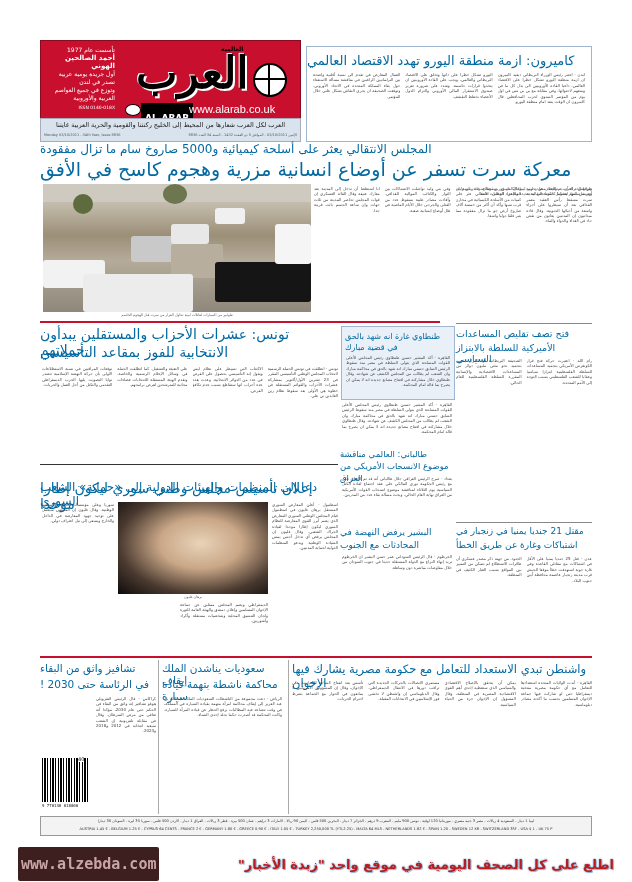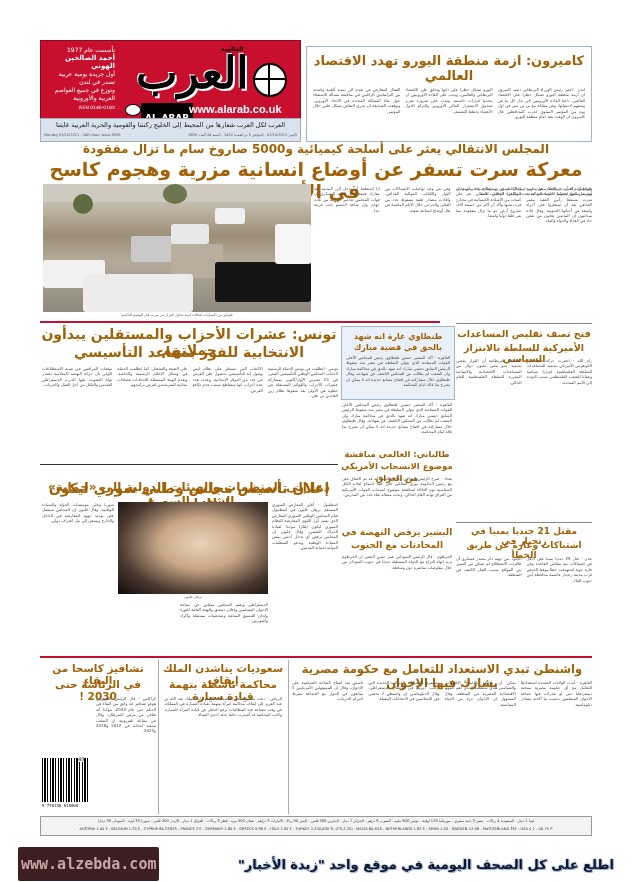--- a/index.html
+++ b/index.html
@@ -8,41 +8,41 @@
   .abs{position:absolute;}
   .rtl{direction:rtl;}
   
   .mast{left:0;top:0;width:259px;height:100px;background:#c8102e;border:1px solid #8a0a1f;}
   .mast-strip{left:0;top:78px;width:259px;height:22px;background:#d9e3ee;border:1px solid #aab;}
   .logo-word{font-family:"DejaVu Serif",serif;font-weight:bold;font-size:44px;color:#000;text-shadow:2px 2px 0 #fff, -1px -1px 0 #fff;letter-spacing:-2px;}
   .globe{width:30px;height:30px;border-radius:50%;border:2px solid #000;background:#fff;}
   .globe:before{content:"";position:absolute;left:13px;top:0;width:2px;height:30px;background:#000;}
   .globe:after{content:"";position:absolute;left:0;top:13px;width:30px;height:2px;background:#000;}
   .alarab-tag{background:#000;color:#fff;font-weight:bold;font-size:9px;padding:10px 4px;}
-  .url{color:#fff;font-weight:bold;font-size:11px;font-family:"Liberation Sans",sans-serif;}
+  .url{color:#fff;font-weight:normal;font-size:11px;font-family:"Liberation Sans",sans-serif;}
   .founder{color:#fff;font-size:6px;text-align:center;line-height:8px;}
   .founder b{font-size:7px;}
   .slogan{font-size:6.5px;color:#222;text-align:center;}
   .dateline{font-size:3.5px;color:#555;}
   
   .box{border:1px solid #9fb6cf;background:#fff;}
   .boxshade{background:#eaf0f7;}
-  .h-black{font-weight:bold;color:#a16207;font-family:"DejaVu Sans",sans-serif;text-align:center;}
+  .h-black{font-weight:normal;color:#0369a1;font-family:"DejaVu Sans",sans-serif;text-align:left;}
   .txt{font-size:4px;line-height:5.4px;color:#444;text-align:justify;direction:rtl;overflow:hidden;}
   .cols{display:flex;gap:5px;direction:rtl;}
   .cols > div{flex:1;}
   .redline{height:2px;background:#c8102e;}
   .greyline{height:1px;background:#888;}
   .photo1{background:linear-gradient(180deg,#d8d4cc 0%,#bfb7a7 18%,#9c8f78 40%,#b4ab9a 60%,#8f877b 100%);overflow:hidden;}
   .car{position:absolute;border-radius:3px;}
   .photo2{background:radial-gradient(ellipse at 55% 45%,#e9d3b8 0%,#c9a787 35%,#4a3a30 70%,#0e0b09 100%);}
   .caption{font-size:3.5px;color:#555;text-align:center;direction:rtl;}
   .barcode{background:repeating-linear-gradient(90deg,#000 0 1px,#fff 1px 2px,#000 2px 4px,#fff 4px 5px,#000 5px 6px,#fff 6px 8px);}
   .prices{border:1px solid #999;background:#f3f3f3;font-size:3.6px;color:#333;text-align:center;line-height:8px;}
-  .promo-ar{font-weight:bold;font-size:13px;color:#0f172a;text-shadow:0 0 2px #9bb4d4,0 0 2px #9bb4d4,1px 1px 0 #9bb4d4;direction:rtl;}
+  .promo-ar{font-weight:bold;font-size:13px;color:#b91c1c;text-shadow:0 0 2px #9bb4d4,0 0 2px #9bb4d4,1px 1px 0 #9bb4d4;direction:rtl;}
   .promo-url{font-family:"DejaVu Sans Mono",monospace;font-weight:bold;font-size:15px;color:#c9a6a6;background:#3d1f1f;padding:8px 3px;border-radius:2px;letter-spacing:0px;}
   .vsep{width:1px;background:#aaa;}
 </style>
 </head>
 <body>
 
 <div class="page">
 
   <div class="abs mast">
     <div class="abs founder" style="left:4px;top:5px;width:70px;text-align:right;">
@@ -159,21 +159,21 @@
     <div class="txt" style="height:132px;">مستمري الاتصالات بالحركات الجديدة التي تراقب دورها في الانتقال الديمقراطي. وقال الدبلوماسي إن واشنطن لا تخشى فوز الإسلاميين في الانتخابات المقبلة.</div>
     <div class="txt" style="height:132px;">تأسس بعد انفتاح الساحة السياسية على الإخوان، وقال إن المسؤولين الأمريكيين لا يمانعون في الحوار مع الجماعة بشرط احترام الحريات.</div>
   </div>
   <div class="abs vsep" style="left:248px;top:620px;height:154px;"></div>
 
   <div class="abs h-black rtl" style="left:122px;top:622px;width:122px;font-size:10.5px;">سعوديات يناشدن الملك إيقاف</div>
   <div class="abs h-black rtl" style="left:122px;top:638px;width:122px;font-size:10.5px;">محاكمة ناشطة بتهمة قيادة سيارة</div>
   <div class="abs txt" style="left:124px;top:656px;width:118px;height:116px;">الرياض - دعت مجموعة من الناشطات السعوديات الملك عبد الله بن عبد العزيز إلى إيقاف محاكمة امرأة متهمة بقيادة السيارة في المملكة، في وقت تتصاعد فيه المطالبات برفع الحظر عن قيادة المرأة للسيارة. وكانت المحكمة قد أصدرت حكما بجلد إحدى النساء.</div>
   <div class="abs vsep" style="left:118px;top:620px;height:154px;"></div>
 
-  <div class="abs h-black rtl" style="left:0;top:622px;width:116px;font-size:10.5px;">تشافيز كاسحا من البقاء</div>
+  <div class="abs h-black rtl" style="left:0;top:622px;width:116px;font-size:10.5px;">تشافيز واثق من البقاء</div>
   <div class="abs h-black rtl" style="left:0;top:638px;width:116px;font-size:10.5px;">في الرئاسة حتى 2030 !</div>
   <div class="abs txt" style="left:56px;top:656px;width:60px;height:116px;">كراكاس - قال الرئيس الفنزويلي هوغو تشافيز إنه واثق من البقاء في الحكم حتى عام 2030، مؤكدا أنه تعافى من مرض السرطان. وقال في مقابلة تلفزيونية إن الشعب سيعيد انتخابه في 2012 و2018 و2024.</div>
 
   <div class="abs barcode" style="left:2px;top:718px;width:48px;height:44px;"></div>
   <div class="abs" style="left:38px;top:716px;font-size:5px;background:#fff;">40</div>
   <div class="abs" style="left:2px;top:763px;font-size:4px;font-family:'DejaVu Sans Mono',monospace;">9 770140 018000</div>
 
   <div class="abs prices" style="left:0;top:776px;width:550px;height:18px;">
     <div class="rtl" style="white-space:nowrap;overflow:hidden;">ليبيا 1 دينار - السعودية 4 ريالات - مصر 3 جنيه مصري - موريتانيا 120 اوقية - تونس 900 مليم - المغرب 9 درهم - الجزائر 7 دينار - البحرين 500 فلس - اليمن 90 ريالا - الامارات 3 دراهم - عمان 500 بيزة - قطر 3 ريالات - العراق 1 دينار - الاردن 500 فلس - سوريا 35 ليرة - السودان 30 دينارا</div>
     <div style="white-space:nowrap;overflow:hidden;line-height:8px;">AUSTRIA 1.45 € - BELGIUM 1.25 € - CYPRUS 64 CENTS - FRANCE 2 € - GERMANY 1.80 € - GREECE 0.90 € - ITALY 1.05 € - TURKEY 2,250,000 TL (YTL2.25) - MALTA 64 MLS - NETHERLANDS 1.82 € - SPAIN 1.20 - SWEDEN 12 KR - SWITZERLAND 3SF - USA $ 1 - UK 75 P</div>

